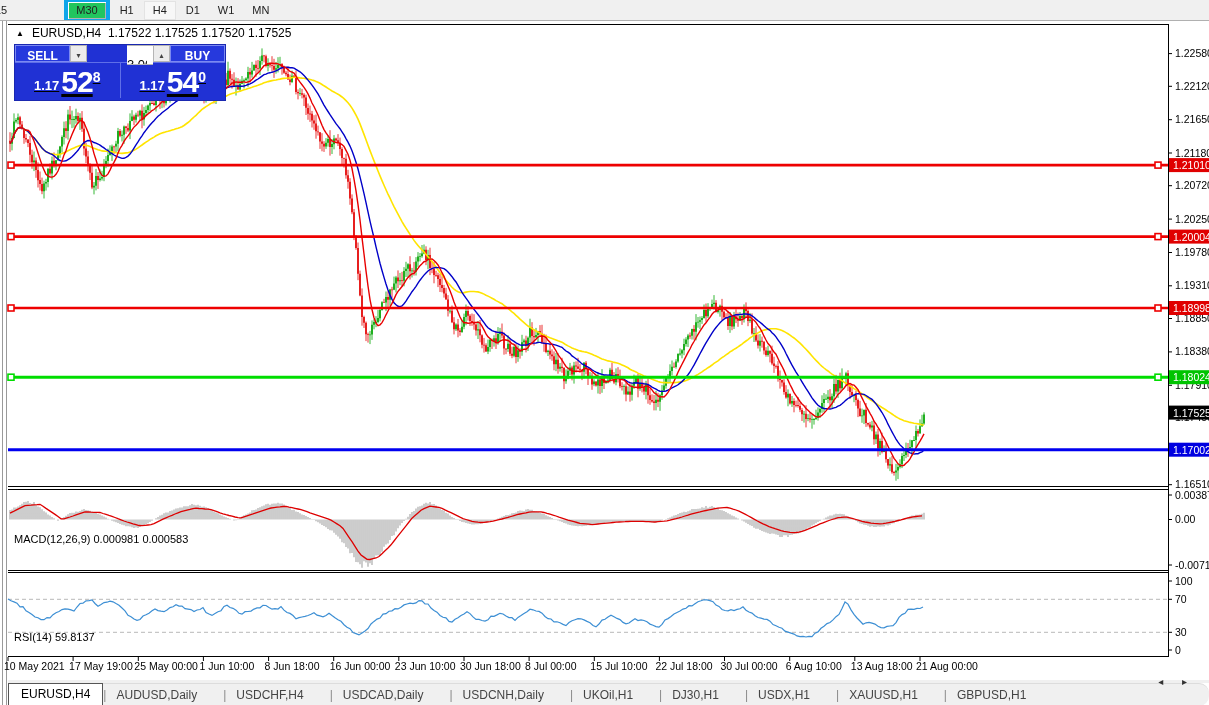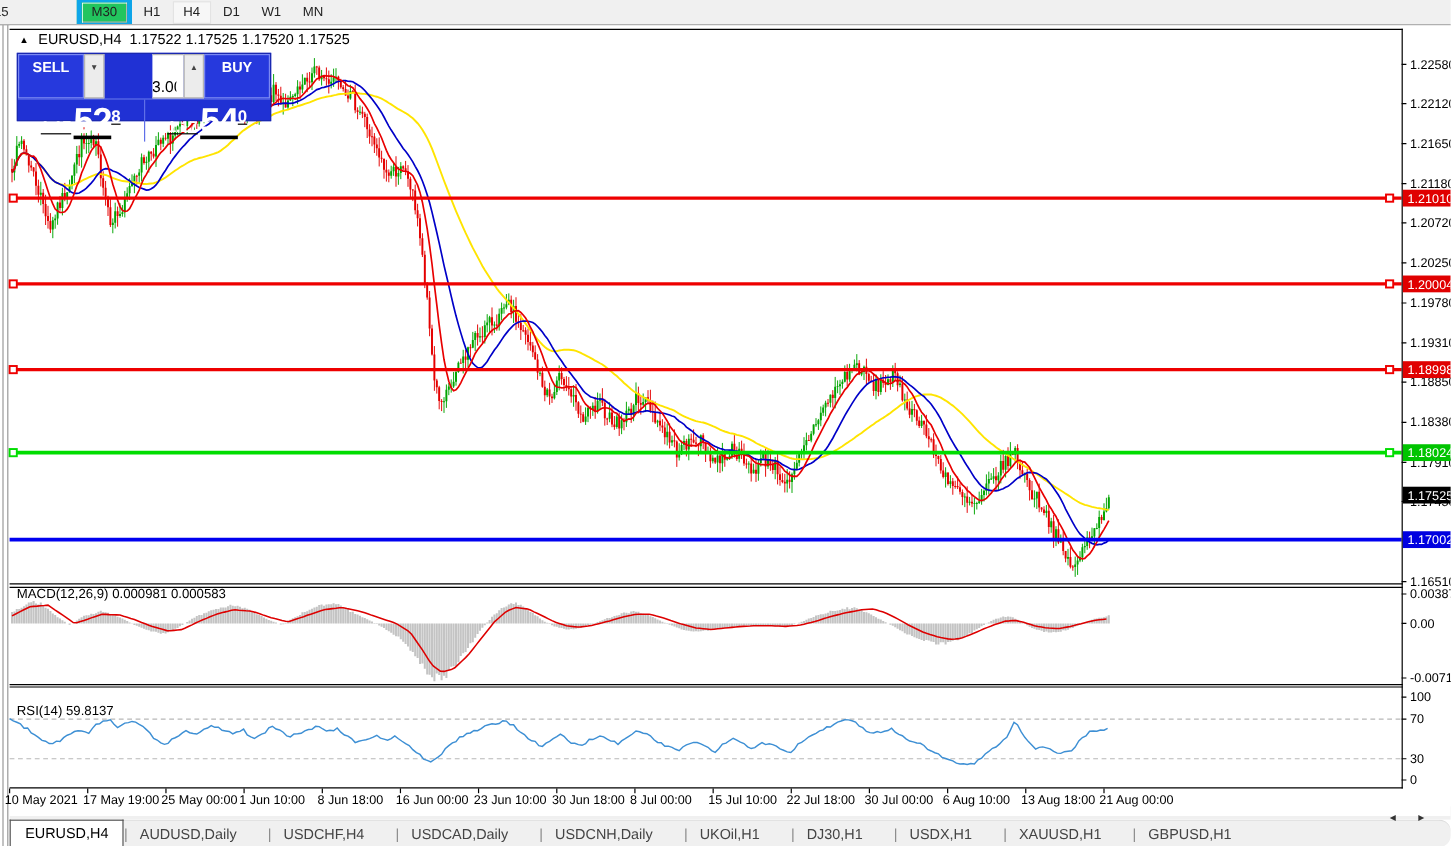--- a/index.html
+++ b/index.html
@@ -14,35 +14,35 @@
   .tfbtn.clipped{margin-left:-5px;padding-left:0;}
   
   .vline{position:absolute;top:20px;bottom:0;width:1px;background:#9a9a9a;}
   
   #chart-header{position:absolute;left:16px;top:26px;font-size:12px;color:#000;display:flex;align-items:center;z-index:6;}
   #chart-header .tri{font-size:8px;margin-right:8px;}
   #chart-header .txt{white-space:pre;}
   
   #trade{position:absolute;left:14px;top:44px;width:212px;height:57px;z-index:7;background:#2031d4;
     border:1px solid #1a28b0;box-sizing:border-box;}
-  #trade .row1{display:flex;height:37px;}
+  #trade .row1{display:flex;height:17px;}
   .bbtn{width:55px;background:#2639dd;border:1px solid #7b89f2;box-sizing:border-box;color:#fff;
     font-size:12px;font-weight:bold;text-align:center;line-height:20px;cursor:pointer;}
   .spin{width:17px;background:#ececec;border:1px solid #b5b5b5;box-sizing:border-box;color:#444;
     font-size:8px;text-align:center;line-height:20px;cursor:pointer;}
   #vol{flex:1;min-width:0;border:1px solid #b5b5b5;border-left:none;border-right:none;
     font-size:13px;text-align:left;padding:18px 6px 0 0;font-family:"Liberation Sans",sans-serif;margin-left:40px;}
   #trade .row2{display:flex;height:35px;border-top:1px solid #5f6fe8;text-decoration:underline;}
   .quote{flex:1;color:#fff;display:flex;align-items:flex-end;justify-content:center;padding-bottom:2px;}
   .quote .small{font-size:13px;font-weight:bold;margin-right:2px;line-height:20px;}
   .quote .big{font-size:30px;font-weight:bold;line-height:28px;letter-spacing:-1px;}
   .quote .sup{font-size:14px;font-weight:bold;line-height:10px;margin-bottom:14px;}
   .quote.sell{border-right:1px solid #5f6fe8;}
   
-  .ind-label{position:absolute;left:14px;font-size:11px;color:#000;z-index:5;}
+  .ind-label{position:absolute;left:14px;font-size:11px;color:#000;z-index:5;margin-top:44px;}
   
   
   #strip{position:absolute;left:8px;right:0;top:672px;height:11px;background:#f0f0f0;}
   #tabbar{position:absolute;left:8px;right:0;top:683px;height:22px;background:#f0f0f0;display:flex;
     align-items:flex-end;font-size:12px;color:#444;border-top:1px solid #dcdcdc;border-radius:10px;}
   .tab{padding:3px 26px 4px 10px;cursor:pointer;white-space:nowrap;}
   .tab.active{background:#fff;border:1px solid #555;border-bottom:none;color:#000;padding:3px 12px 5px 12px;}
   .tabsep{color:#8a8a8a;padding-bottom:4px;}
   #tabarrows{position:absolute;right:14px;top:676px;font-size:10px;color:#333;z-index:6;letter-spacing:8px;cursor:pointer;}
   svg text{font-family:"Liberation Sans","DejaVu Sans",sans-serif;}

